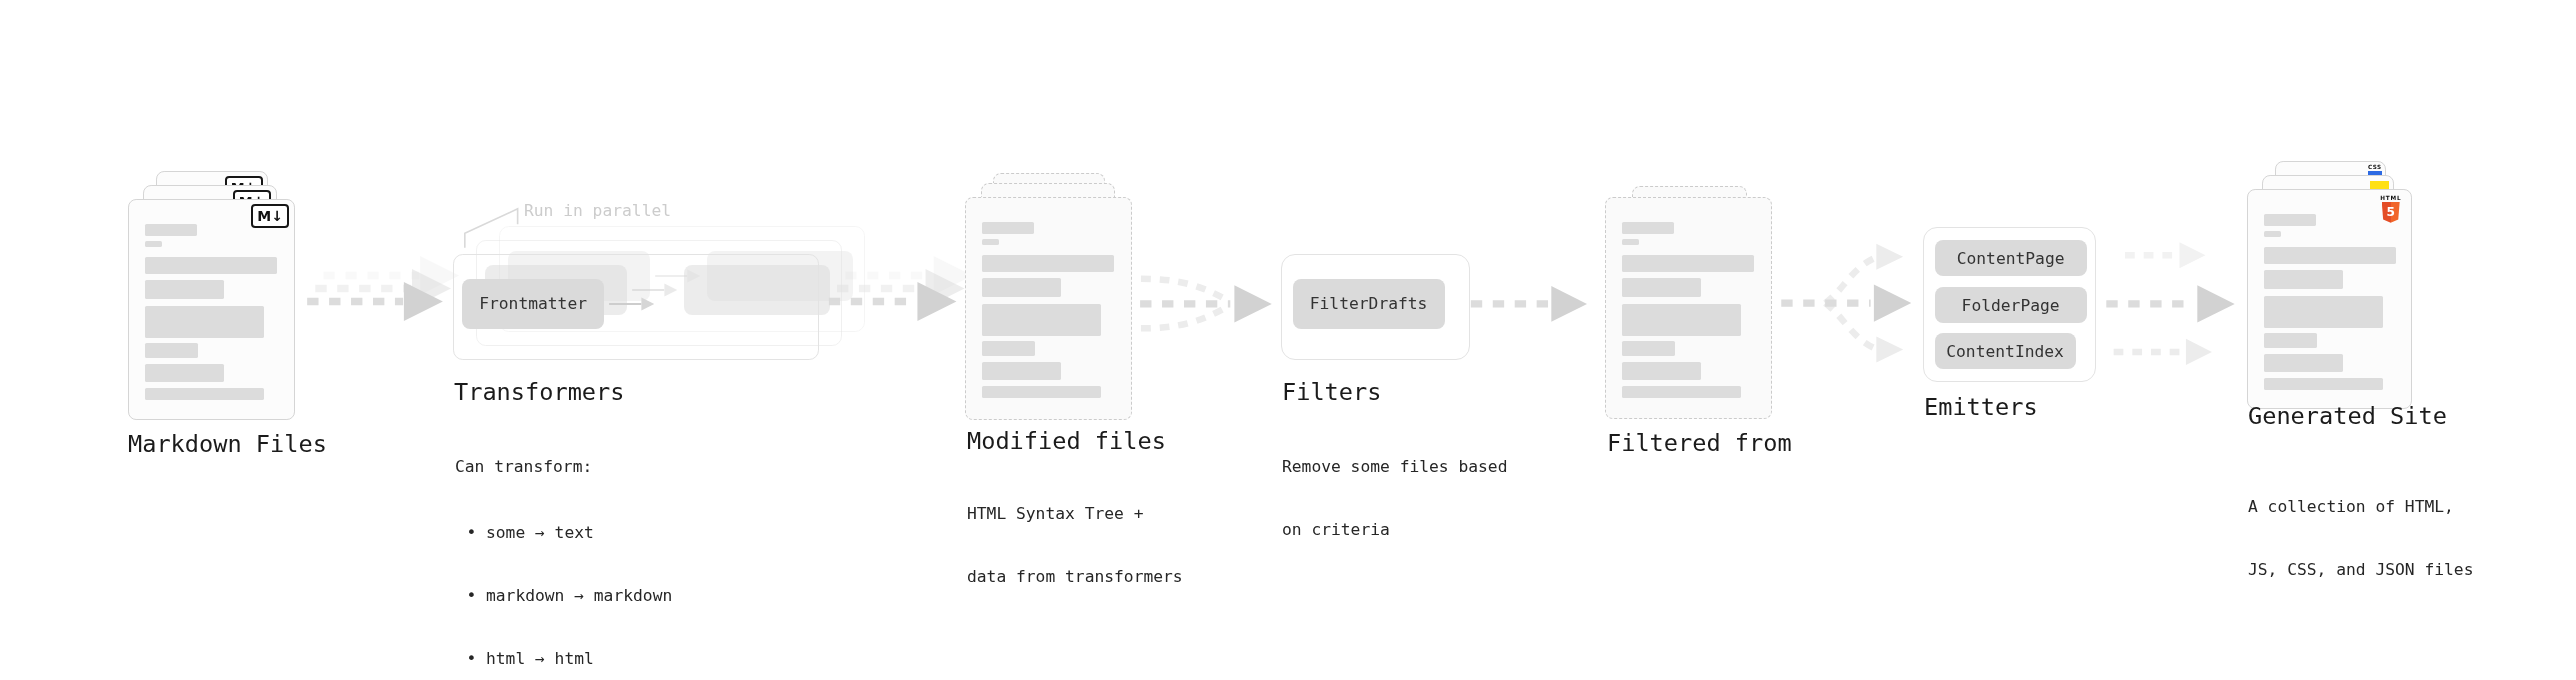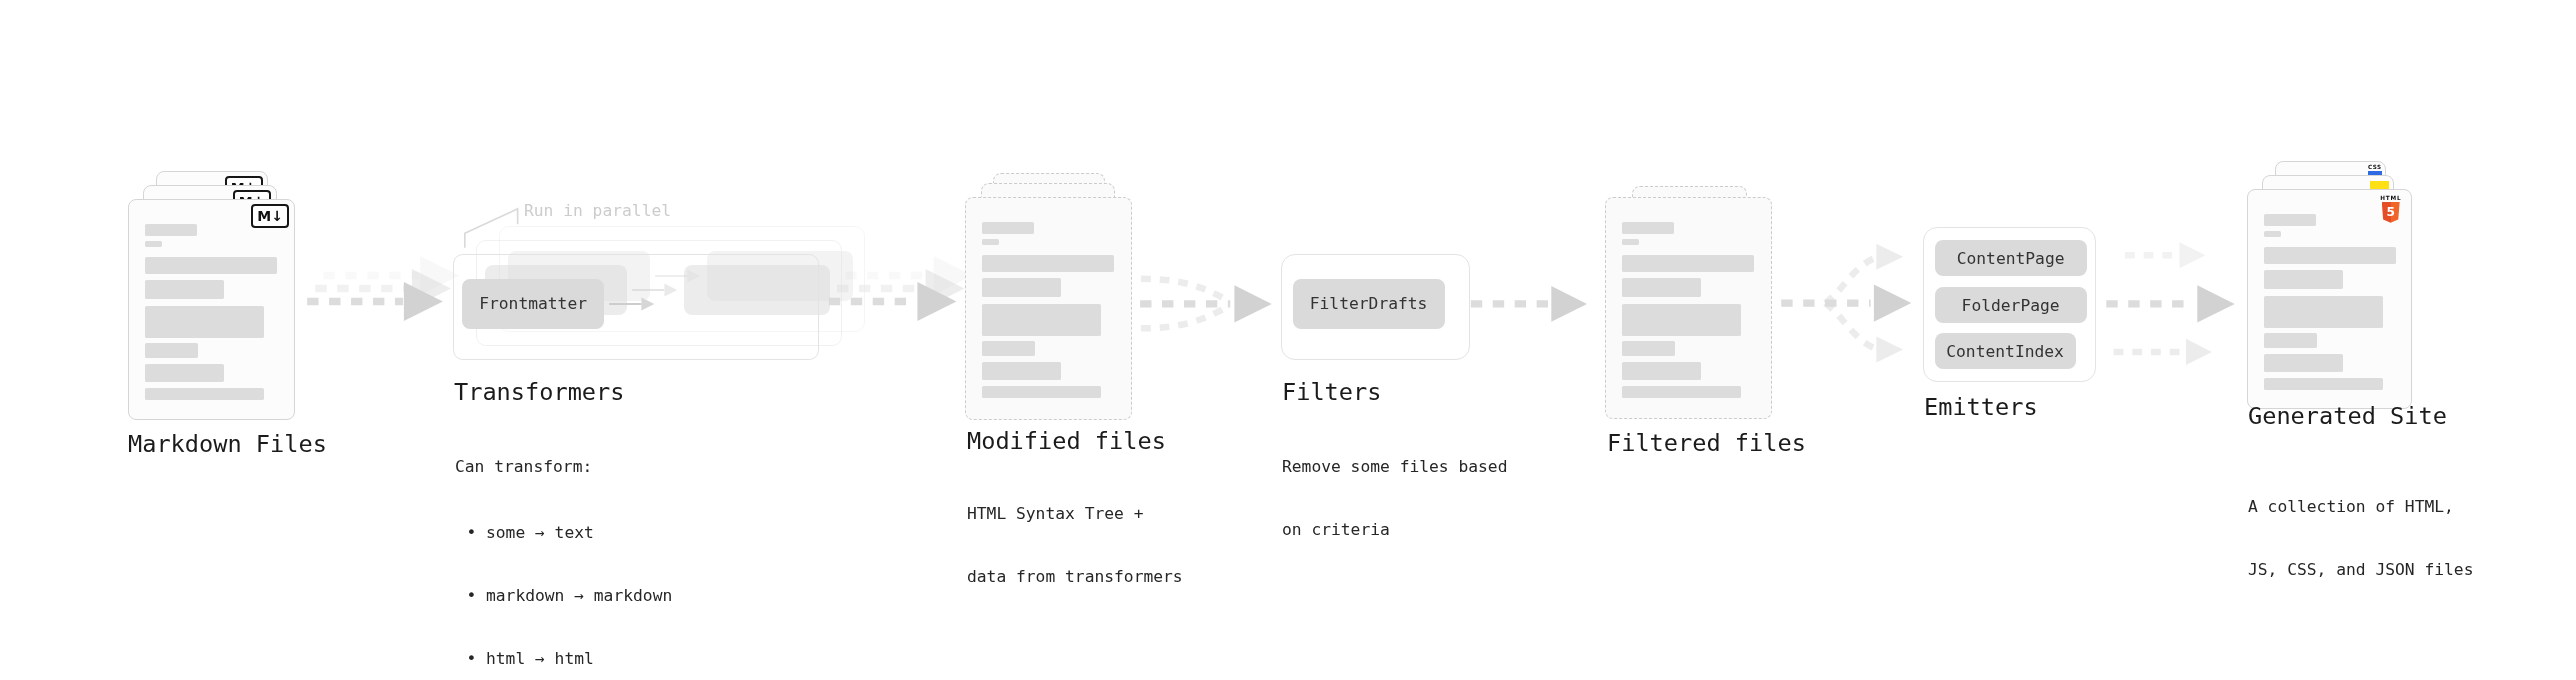--- a/index.html
+++ b/index.html
@@ -221,21 +221,21 @@
           <div class="bar" style="width: 17px; height: 5.7px; margin-top: 5.7px;"></div>
           <div class="bar" style="width: 132px; height: 17px; margin-top: 9.8px;"></div>
           <div class="bar" style="width: 79px; height: 18.7px; margin-top: 6.5px;"></div>
           <div class="bar" style="width: 119px; height: 32px; margin-top: 6.5px;"></div>
           <div class="bar" style="width: 53px; height: 14.6px; margin-top: 5.7px;"></div>
           <div class="bar" style="width: 79px; height: 18px; margin-top: 5.7px;"></div>
           <div class="bar" style="width: 119px; height: 12.2px; margin-top: 6.5px;"></div>
         </div>
     </div>
   </div>
-  <div class="h1" style="left:1607px;top:429px">Filtered files</div>
+  <div class="h1" style="left:1607px;top:429px">Filtered from</div>
 
   <div class="obox" style="left:1923px;top:227px;width:173px;height:155px">
     <div class="pill" style="left:10.6px;top:12.2px;width:152px;height:36px">ContentPage</div>
     <div class="pill" style="left:10.6px;top:59px;width:152px;height:36px">FolderPage</div>
     <div class="pill" style="left:10.6px;top:105px;width:141px;height:36px">ContentIndex</div>
   </div>
   <div class="h1" style="left:1924px;top:393px">Emitters</div>
 
   <div class="stack" style="left:2247px;top:189px;width:165px;height:220px">
     <div class="fcard solid" style="left:28.4px;top:-28px;width:111px;height:220px">

